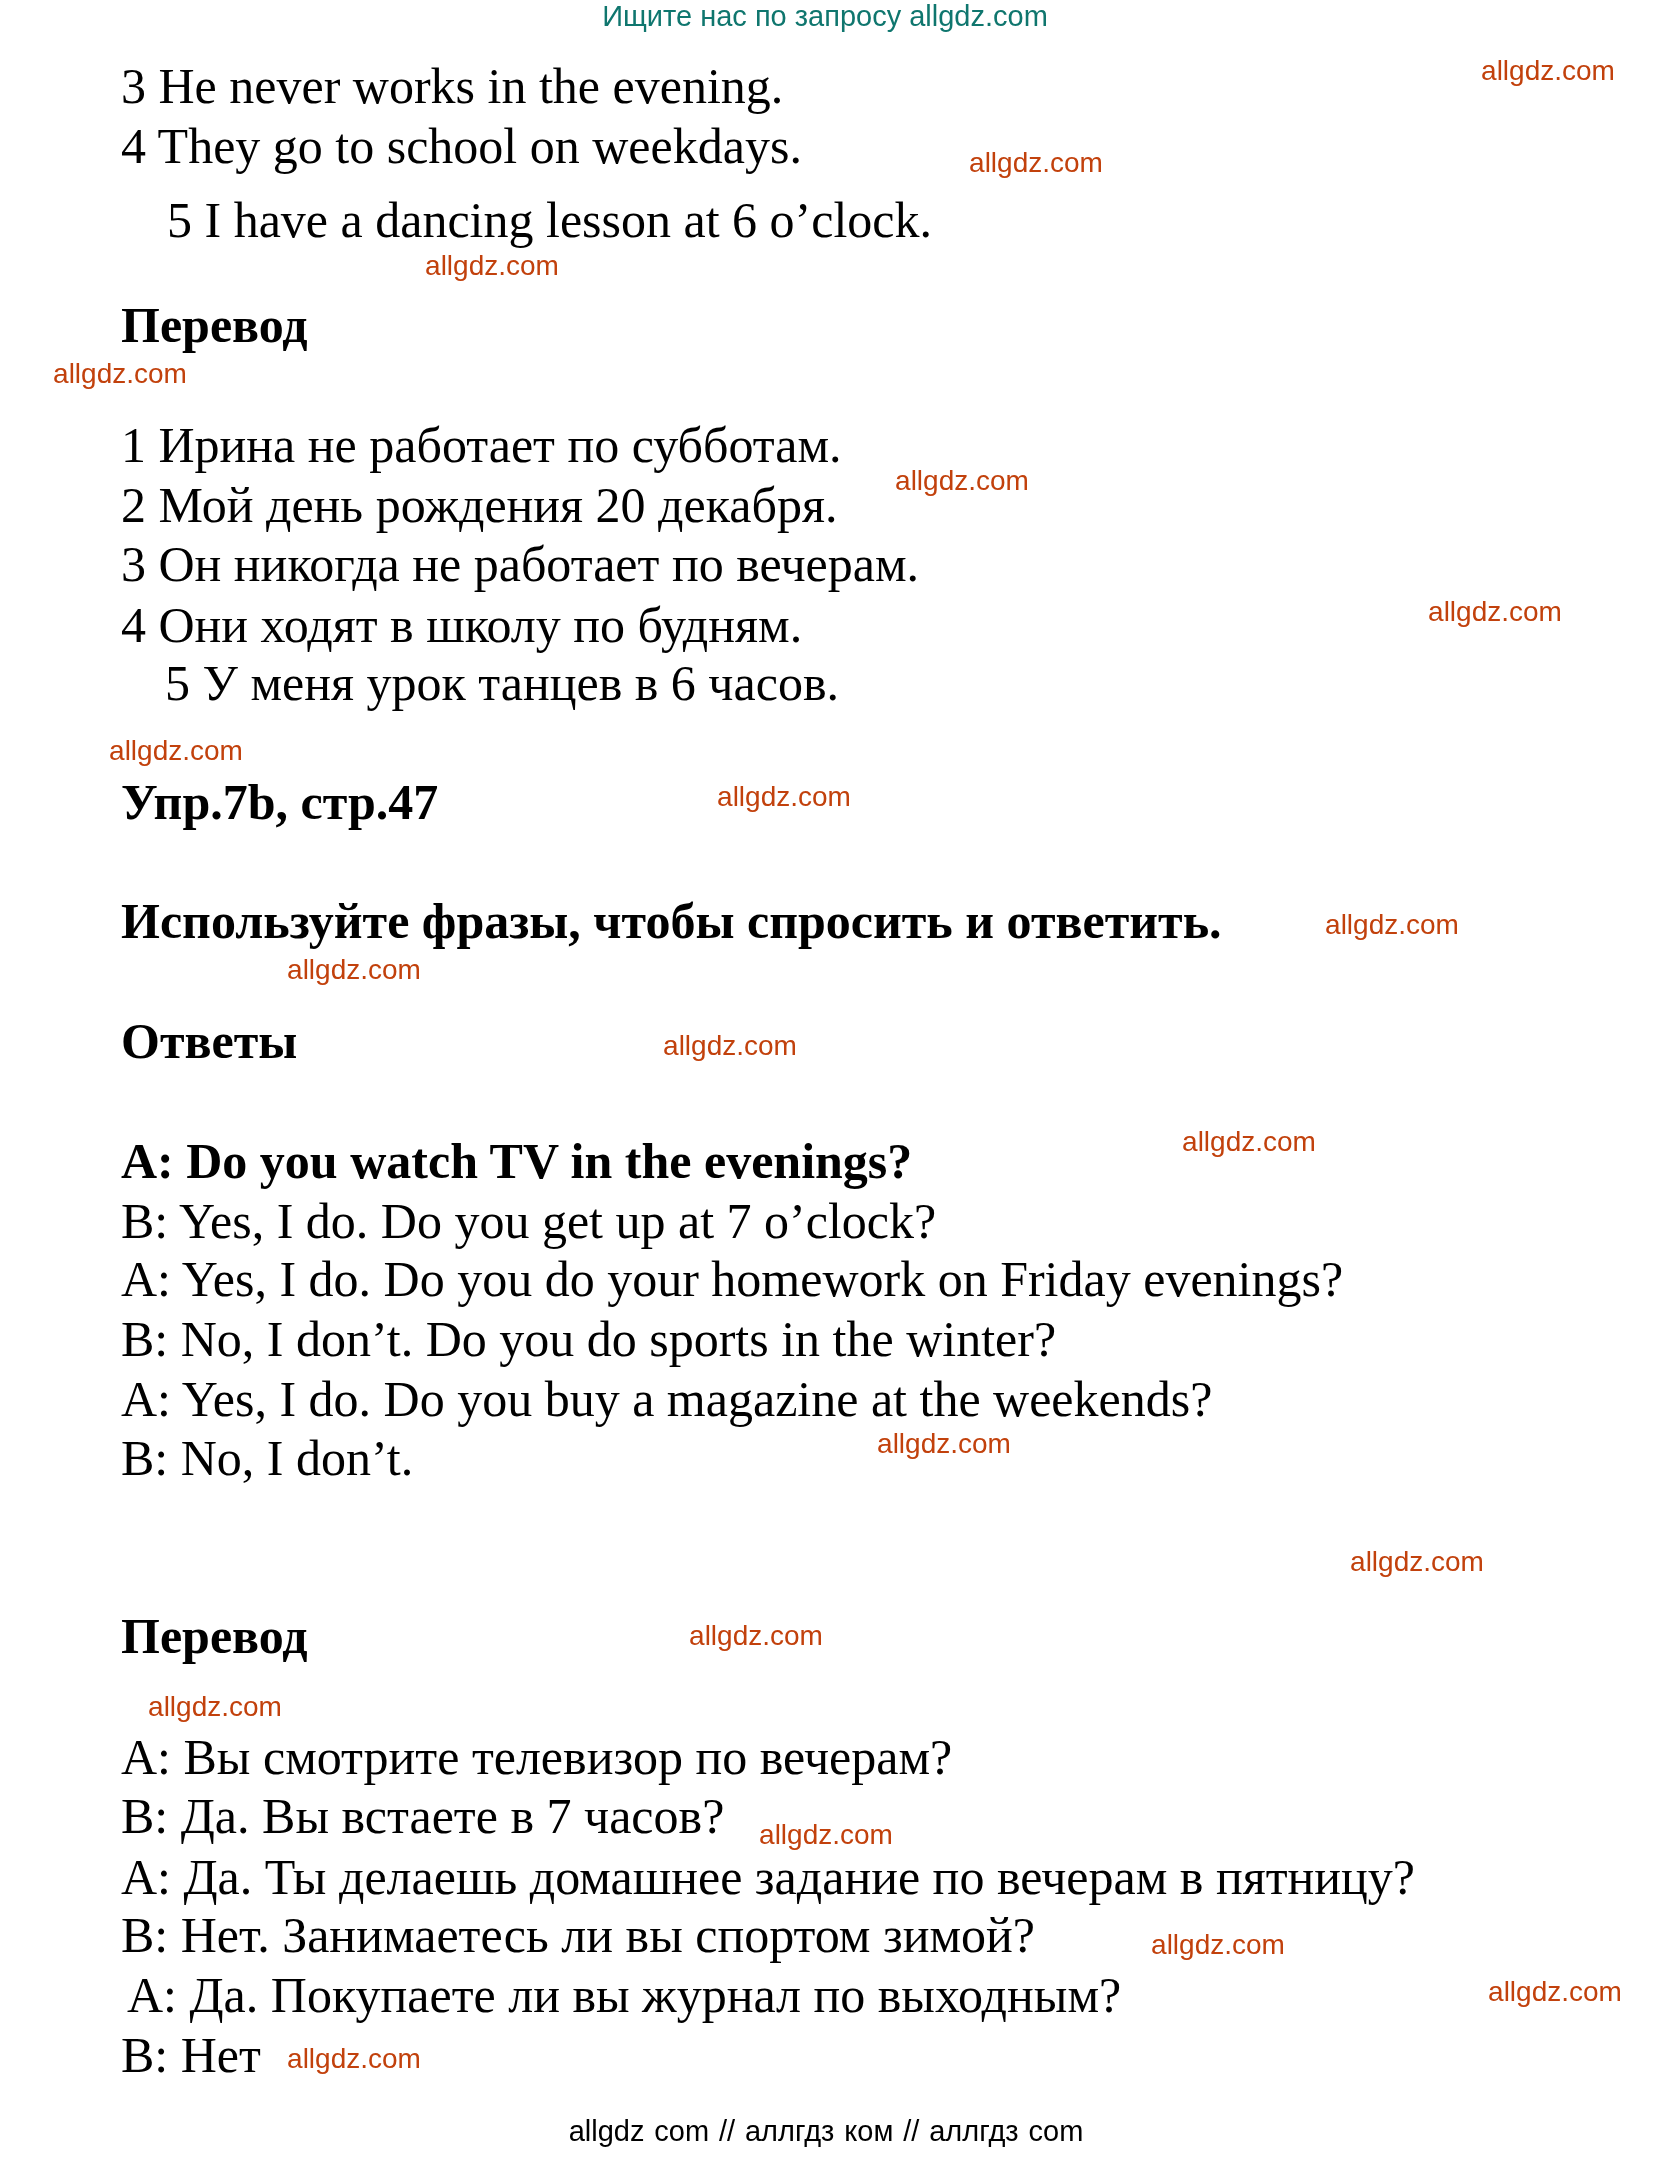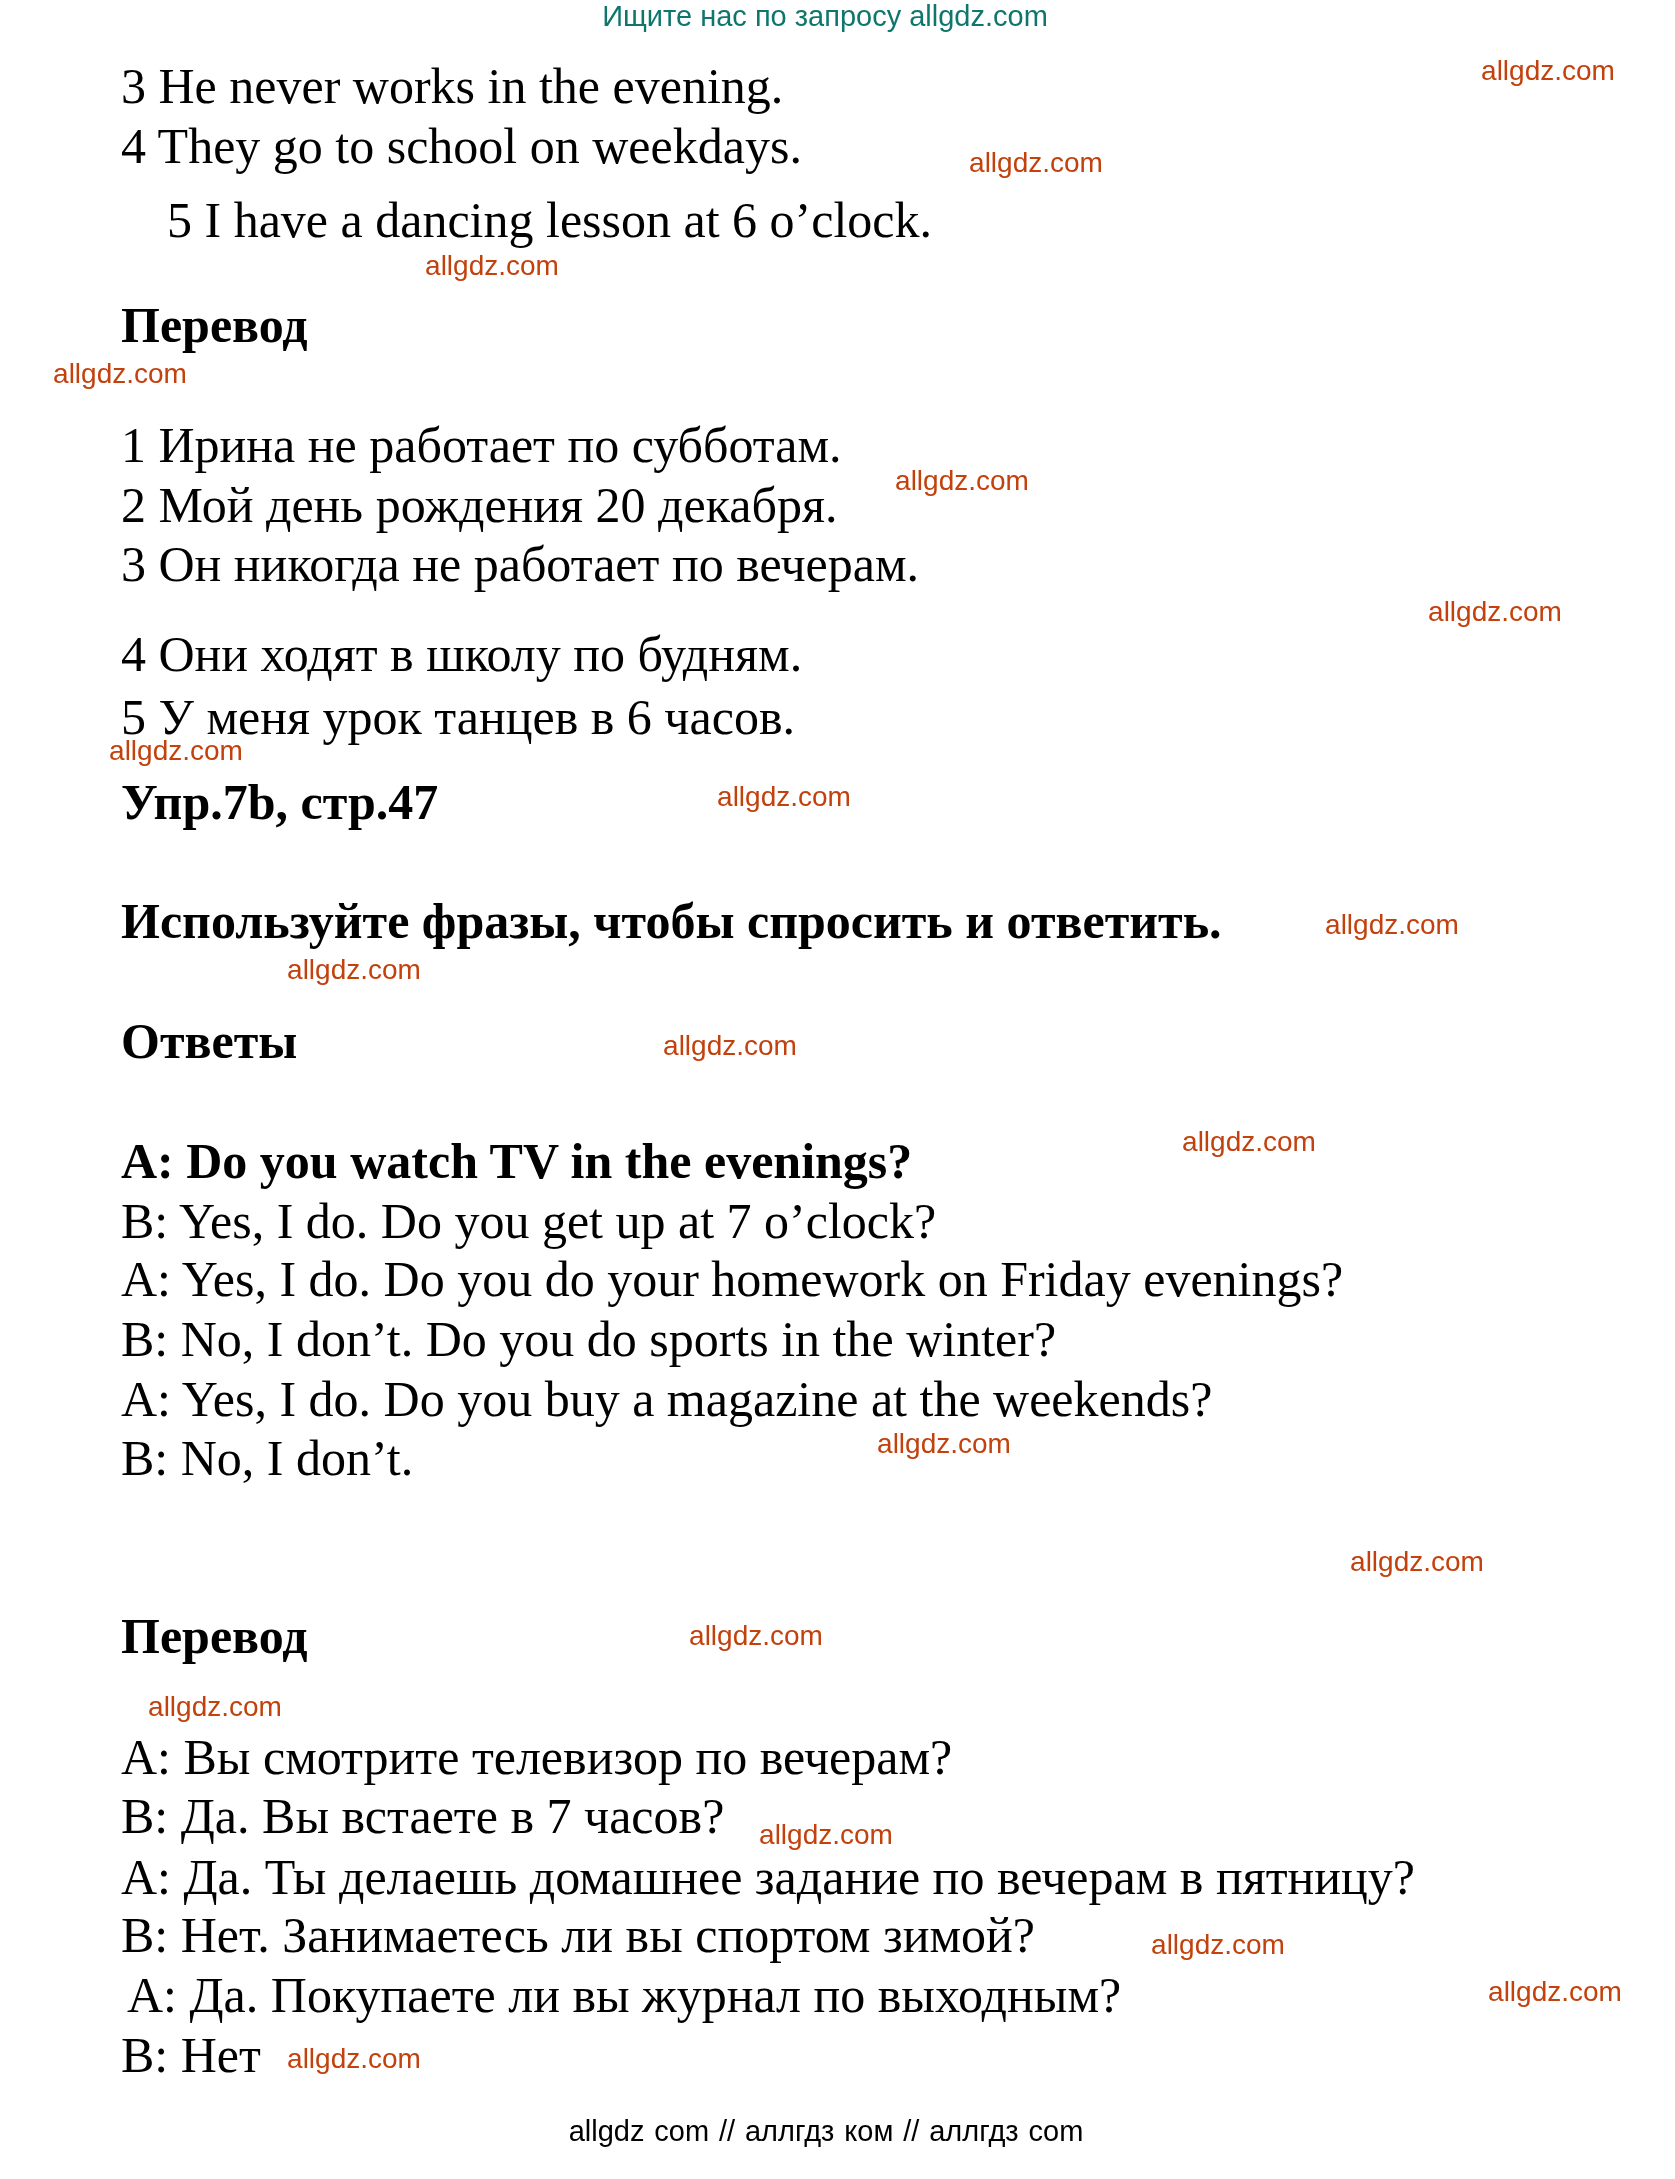--- a/index.html
+++ b/index.html
@@ -18,22 +18,22 @@
 
 <div class="abs line" style="top:86px;">3 He never works in the evening.</div>
 <div class="abs line" style="top:146px;">4 They go to school on weekdays.</div>
 <div class="abs line" style="top:220px;margin-left:46px;">5 I have a dancing lesson at 6 o’clock.</div>
 
 <div class="abs head" style="top:325px;">Перевод</div>
 
 <div class="abs line" style="top:445px;">1 Ирина не работает по субботам.</div>
 <div class="abs line" style="top:505px;">2 Мой день рождения 20 декабря.</div>
 <div class="abs line" style="top:564px;">3 Он никогда не работает по вечерам.</div>
-<div class="abs line" style="top:654px;text-align:center;">4 Они ходят в школу по будням.</div>
-<div class="abs line" style="top:717px;">5 У меня урок танцев в 6 часов.</div>
+<div class="abs line" style="top:625px;text-align:center;">4 Они ходят в школу по будням.</div>
+<div class="abs line" style="top:683px;margin-left:44px;">5 У меня урок танцев в 6 часов.</div>
 
 <div class="abs head" style="top:802px;">Упр.7b, стр.47</div>
 <div class="abs head" style="top:921px;">Используйте фразы, чтобы спросить и ответить.</div>
 <div class="abs head" style="top:1041px;">Ответы</div>
 
 <div class="abs line" style="top:1161px;font-weight:bold;">A: Do you watch TV in the evenings?</div>
 <div class="abs line" style="top:1221px;">B: Yes, I do. Do you get up at 7 o’clock?</div>
 <div class="abs line" style="top:1279px;">A: Yes, I do. Do you do your homework on Friday evenings?</div>
 <div class="abs line" style="top:1339px;">B: No, I don’t. Do you do sports in the winter?</div>
 <div class="abs line" style="top:1399px;">A: Yes, I do. Do you buy a magazine at the weekends?</div>

